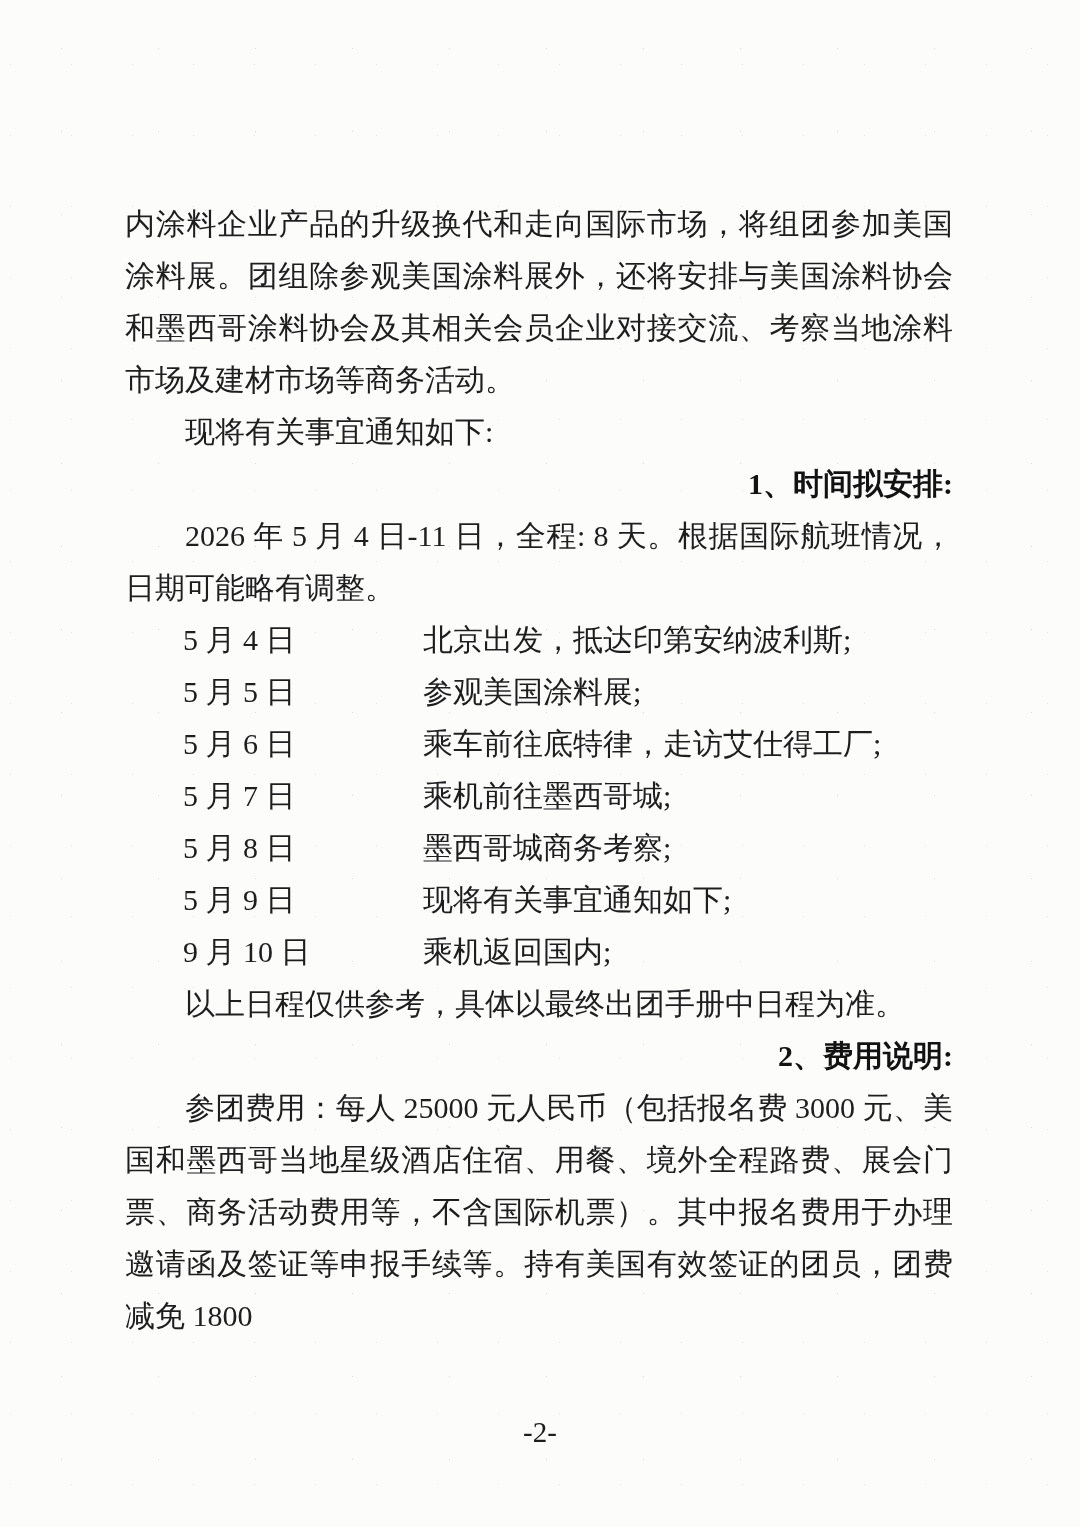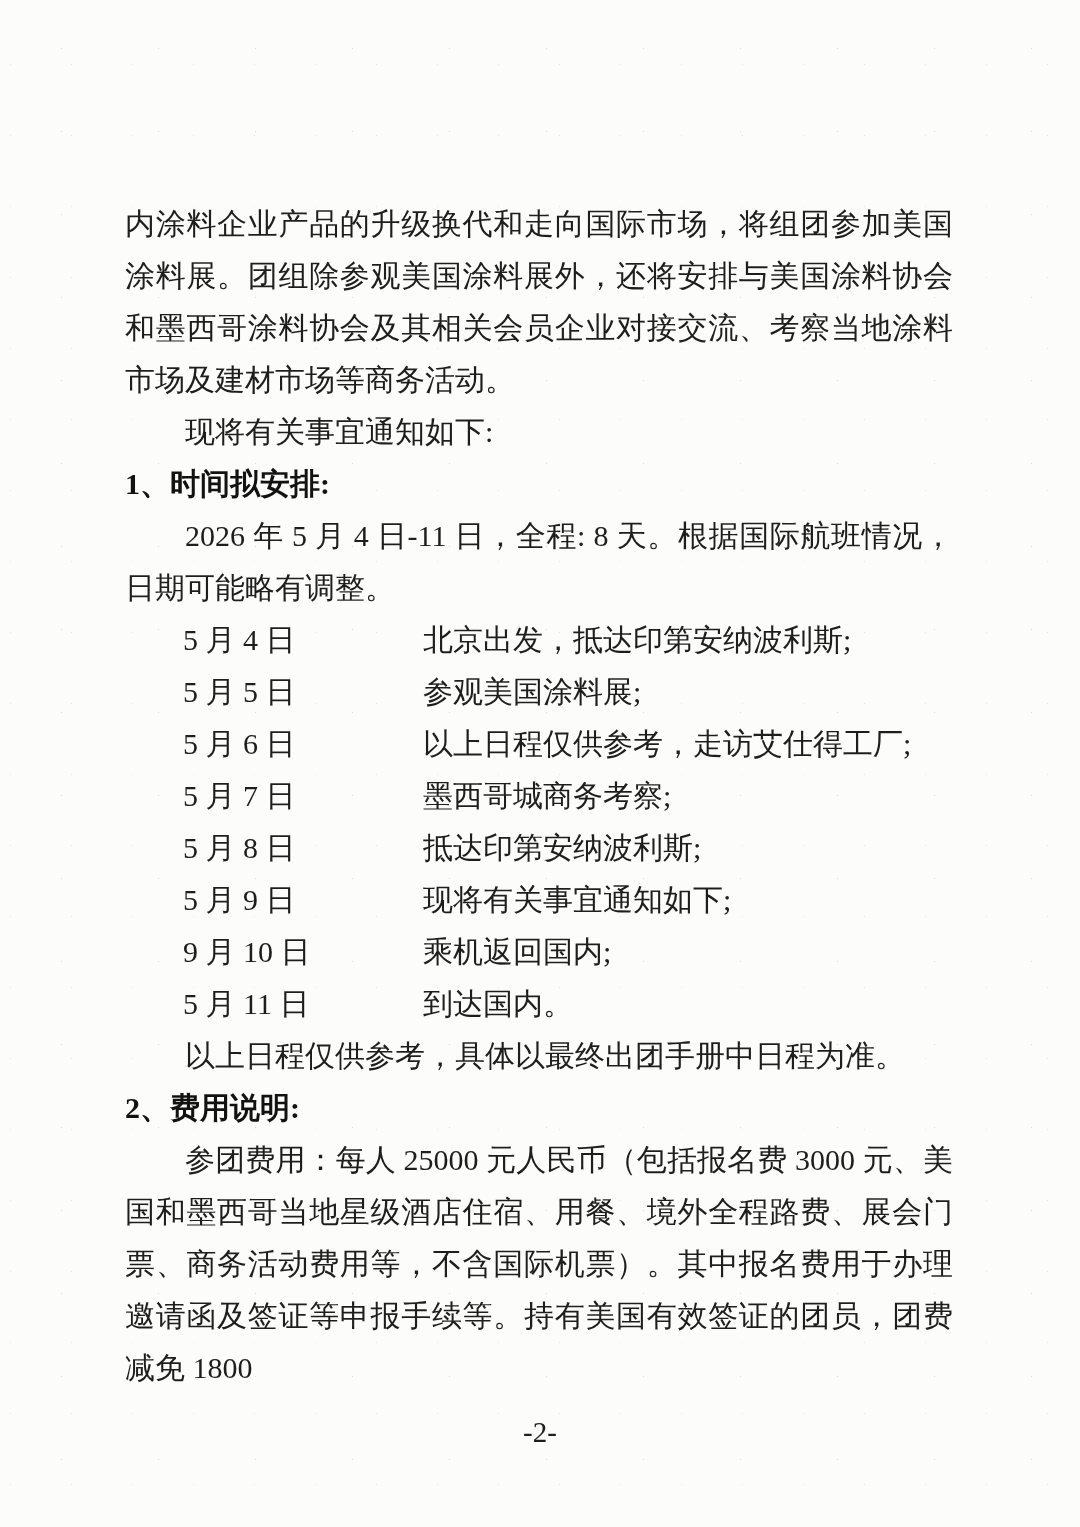--- a/index.html
+++ b/index.html
@@ -37,21 +37,21 @@
     padding: 0;
   }
   .indent {
     text-indent: 2em;
   }
   .section-heading {
     font-weight: 700;
     color: #121212;
     font-size: 30px;
     line-height: 52px;
-    text-align: left;
+    text-align: right;
   }
   .itinerary {
     margin: 0;
     padding: 0;
   }
   .itinerary-row {
     display: flex;
     line-height: 52px;
     gap: 28px;
   }
@@ -97,47 +97,43 @@
           <span class="itinerary-activity">北京出发，抵达印第安纳波利斯;</span>
         </div>
 
         <div class="itinerary-row">
           <span class="itinerary-date">5 月 5 日</span>
           <span class="itinerary-activity">参观美国涂料展;</span>
         </div>
 
         <div class="itinerary-row">
           <span class="itinerary-date">5 月 6 日</span>
-          <span class="itinerary-activity">以上日程仅供参考，走访艾仕得工厂;</span>
+          <span class="itinerary-activity">乘车前往底特律，走访艾仕得工厂;</span>
         </div>
 
         <div class="itinerary-row">
           <span class="itinerary-date">5 月 7 日</span>
-          <span class="itinerary-activity">墨西哥城商务考察;</span>
+          <span class="itinerary-activity">乘机前往墨西哥城;</span>
         </div>
 
         <div class="itinerary-row">
           <span class="itinerary-date">5 月 8 日</span>
-          <span class="itinerary-activity">抵达印第安纳波利斯;</span>
+          <span class="itinerary-activity">墨西哥城商务考察;</span>
         </div>
 
         <div class="itinerary-row">
           <span class="itinerary-date">5 月 9 日</span>
           <span class="itinerary-activity">现将有关事宜通知如下;</span>
         </div>
 
         <div class="itinerary-row">
           <span class="itinerary-date">9 月 10 日</span>
           <span class="itinerary-activity">乘机返回国内;</span>
         </div>
 
-        <div class="itinerary-row">
-          <span class="itinerary-date">5 月 11 日</span>
-          <span class="itinerary-activity">到达国内。</span>
-        </div>
       </div>
 
     <p class="indent">以上日程仅供参考，具体以最终出团手册中日程为准。</p>
 
     <h2 class="section-heading">2、费用说明:</h2>
 
     <p class="indent">参团费用：每人 25000 元人民币（包括报名费 3000 元、美国和墨西哥当地星级酒店住宿、用餐、境外全程路费、展会门票、商务活动费用等，不含国际机票）。其中报名费用于办理邀请函及签证等申报手续等。持有美国有效签证的团员，团费减免 1800</p>
 
   </div>
 

